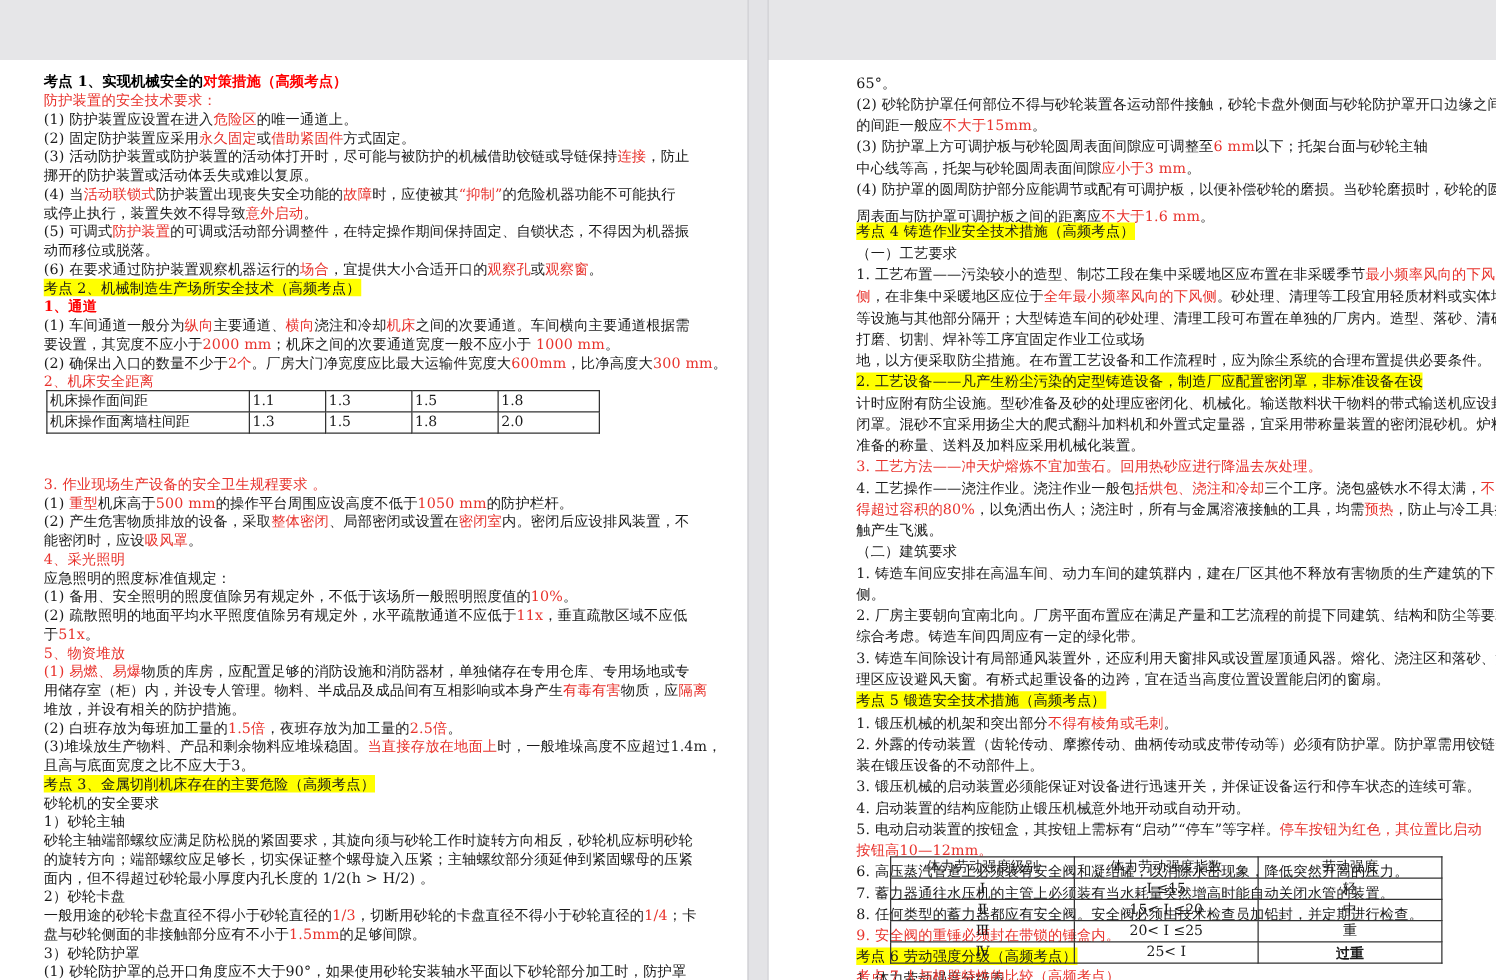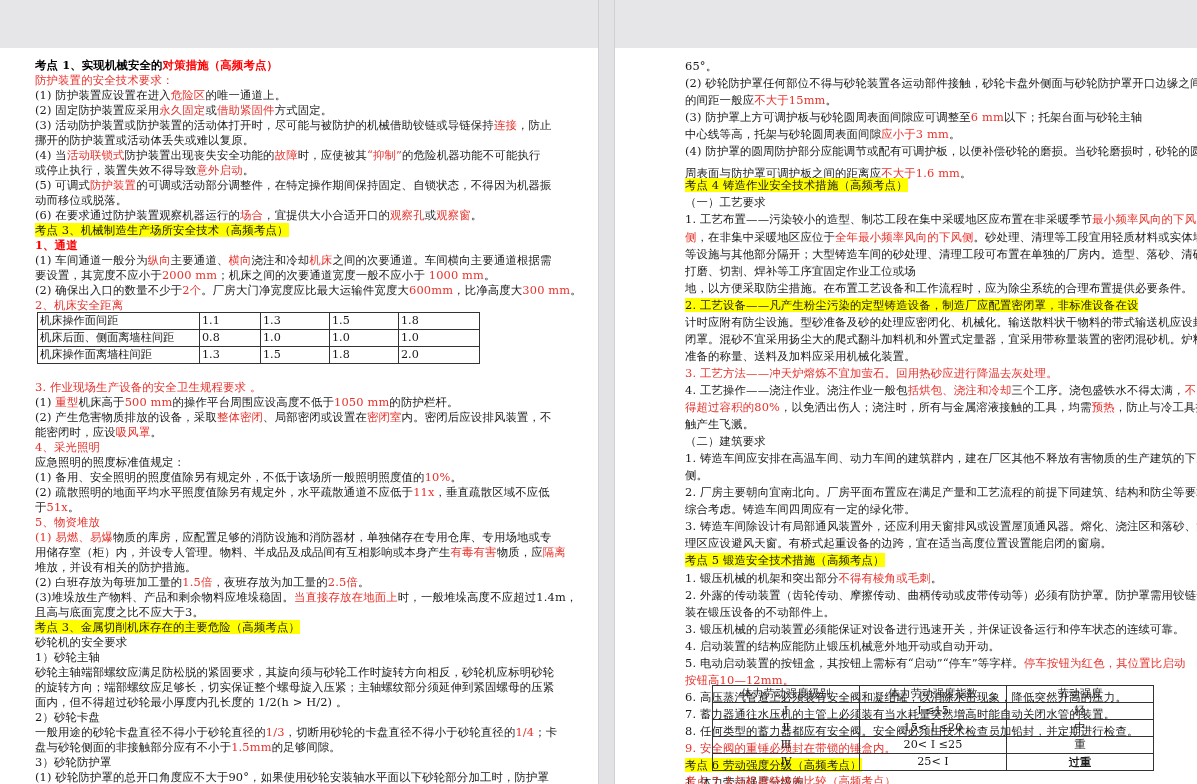--- a/index.html
+++ b/index.html
@@ -31,21 +31,21 @@
       <div class="line" style="left: 35px; top: 23.017px;"><span><span class="seg c-r">防护装置的安全技术要求：</span></span></div>
       <div class="line" style="left: 35px; top: 38.034px;"><span><span class="seg c-k">(1) 防护装置应设置在进入</span><span class="seg c-r">危险区</span><span class="seg c-k">的唯一通道上。</span></span></div>
       <div class="line" style="left: 35px; top: 53.051px;"><span><span class="seg c-k">(2) 固定防护装置应采用</span><span class="seg c-r">永久固定</span><span class="seg c-k">或</span><span class="seg c-r">借助紧固件</span><span class="seg c-k">方式固定。</span></span></div>
       <div class="line" style="left: 35px; top: 68.068px;"><span><span class="seg c-k">(3) 活动防护装置或防护装置的活动体打开时，尽可能与被防护的机械借助铰链或导链保持</span><span class="seg c-r">连接</span><span class="seg c-k">，防止</span></span></div>
       <div class="line" style="left: 35px; top: 83.0851px;"><span><span class="seg c-k">挪开的防护装置或活动体丢失或难以复原。</span></span></div>
       <div class="line" style="left: 35px; top: 98.1021px;"><span><span class="seg c-k">(4) 当</span><span class="seg c-r">活动联锁式</span><span class="seg c-k">防护装置出现丧失安全功能的</span><span class="seg c-r">故障</span><span class="seg c-k">时，应使被其</span><span class="seg c-r">“抑制”</span><span class="seg c-k">的危险机器功能不可能执行</span></span></div>
       <div class="line" style="left: 35px; top: 113.119px;"><span><span class="seg c-k">或停止执行，装置失效不得导致</span><span class="seg c-r">意外启动</span><span class="seg c-k">。</span></span></div>
       <div class="line" style="left: 35px; top: 128.136px;"><span><span class="seg c-k">(5) 可调式</span><span class="seg c-r">防护装置</span><span class="seg c-k">的可调或活动部分调整件，在特定操作期间保持固定、自锁状态，不得因为机器振</span></span></div>
       <div class="line" style="left: 35px; top: 143.153px;"><span><span class="seg c-k">动而移位或脱落。</span></span></div>
       <div class="line" style="left: 35px; top: 158.17px;"><span><span class="seg c-k">(6) 在要求通过防护装置观察机器运行的</span><span class="seg c-r">场合</span><span class="seg c-k">，宜提供大小合适开口的</span><span class="seg c-r">观察孔</span><span class="seg c-k">或</span><span class="seg c-r">观察窗</span><span class="seg c-k">。</span></span></div>
-      <div class="line" style="left: 35px; top: 173.187px;"><span class="hl"><span class="seg c-hl-text">考点 3、机械制造生产场所安全技术（高频考点）</span></span></div>
+      <div class="line" style="left: 35px; top: 173.187px;"><span class="hl"><span class="seg c-hl-text">考点 2、机械制造生产场所安全技术（高频考点）</span></span></div>
       <div class="line" style="left: 35px; top: 188.204px;"><span><span class="seg c-rb">1、通道</span></span></div>
       <div class="line" style="left: 35px; top: 203.221px;"><span><span class="seg c-k">(1) 车间通道一般分为</span><span class="seg c-r">纵向</span><span class="seg c-k">主要通道、</span><span class="seg c-r">横向</span><span class="seg c-k">浇注和冷却</span><span class="seg c-r">机床</span><span class="seg c-k">之间的次要通道。车间横向主要通道根据需</span></span></div>
       <div class="line" style="left: 35px; top: 218.238px;"><span><span class="seg c-k">要设置，其宽度不应小于</span><span class="seg c-r">2000 mm</span><span class="seg c-k">；机床之间的次要通道宽度一般不应小于 </span><span class="seg c-r">1000 mm</span><span class="seg c-k">。</span></span></div>
       <div class="line" style="left: 35px; top: 233.255px;"><span><span class="seg c-k">(2) 确保出入口的数量不少于</span><span class="seg c-r">2个</span><span class="seg c-k">。厂房大门净宽度应比最大运输件宽度大</span><span class="seg c-r">600mm</span><span class="seg c-k">，比净高度大</span><span class="seg c-r">300 mm</span><span class="seg c-k">。</span></span></div>
       <div class="line" style="left: 35px; top: 248.272px;"><span><span class="seg c-r">2、机床安全距离</span></span></div>
       <div class="line" style="left: 35px; top: 329.541px;"><span><span class="seg c-r">3. 作业现场生产设备的安全卫生规程要求 。</span></span></div>
       <div class="line" style="left: 35px; top: 344.558px;"><span><span class="seg c-k">(1) </span><span class="seg c-r">重型</span><span class="seg c-k">机床高于</span><span class="seg c-r">500 mm</span><span class="seg c-k">的操作平台周围应设高度不低于</span><span class="seg c-r">1050 mm</span><span class="seg c-k">的防护栏杆。</span></span></div>
       <div class="line" style="left: 35px; top: 359.575px;"><span><span class="seg c-k">(2) 产生危害物质排放的设备，采取</span><span class="seg c-r">整体密闭</span><span class="seg c-k">、局部密闭或设置在</span><span class="seg c-r">密闭室</span><span class="seg c-k">内。密闭后应设排风装置，不</span></span></div>
       <div class="line" style="left: 35px; top: 374.592px;"><span><span class="seg c-k">能密闭时，应设</span><span class="seg c-r">吸风罩</span><span class="seg c-k">。</span></span></div>
       <div class="line" style="left: 35px; top: 389.609px;"><span><span class="seg c-r">4、采光照明</span></span></div>
@@ -81,27 +81,20 @@
         <col style="width:69px">
         <col style="width:81px">
       </colgroup>
     <tbody id="p1-table-body">
         <tr>
           <td>机床操作面间距</td>
           <td>1.1</td>
           <td>1.3</td>
           <td>1.5</td>
           <td>1.8</td>
-        </tr>
-        <tr>
-          <td>机床后面、侧面离墙柱间距</td>
-          <td>0.8</td>
-          <td>1.0</td>
-          <td>1.0</td>
-          <td>1.0</td>
         </tr>
         <tr>
           <td>机床操作面离墙柱间距</td>
           <td>1.3</td>
           <td>1.5</td>
           <td>1.8</td>
           <td>2.0</td>
         </tr>
       </tbody>
   </table>

